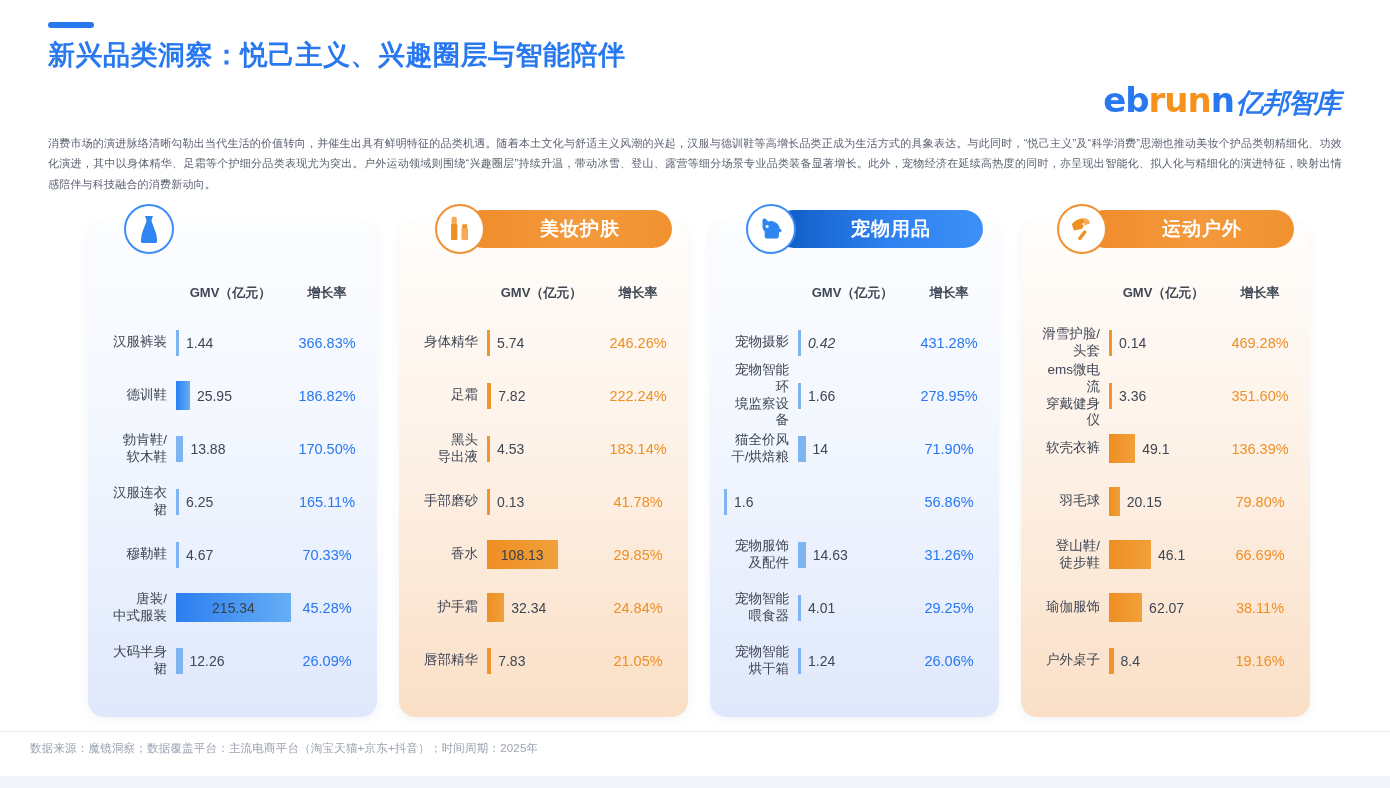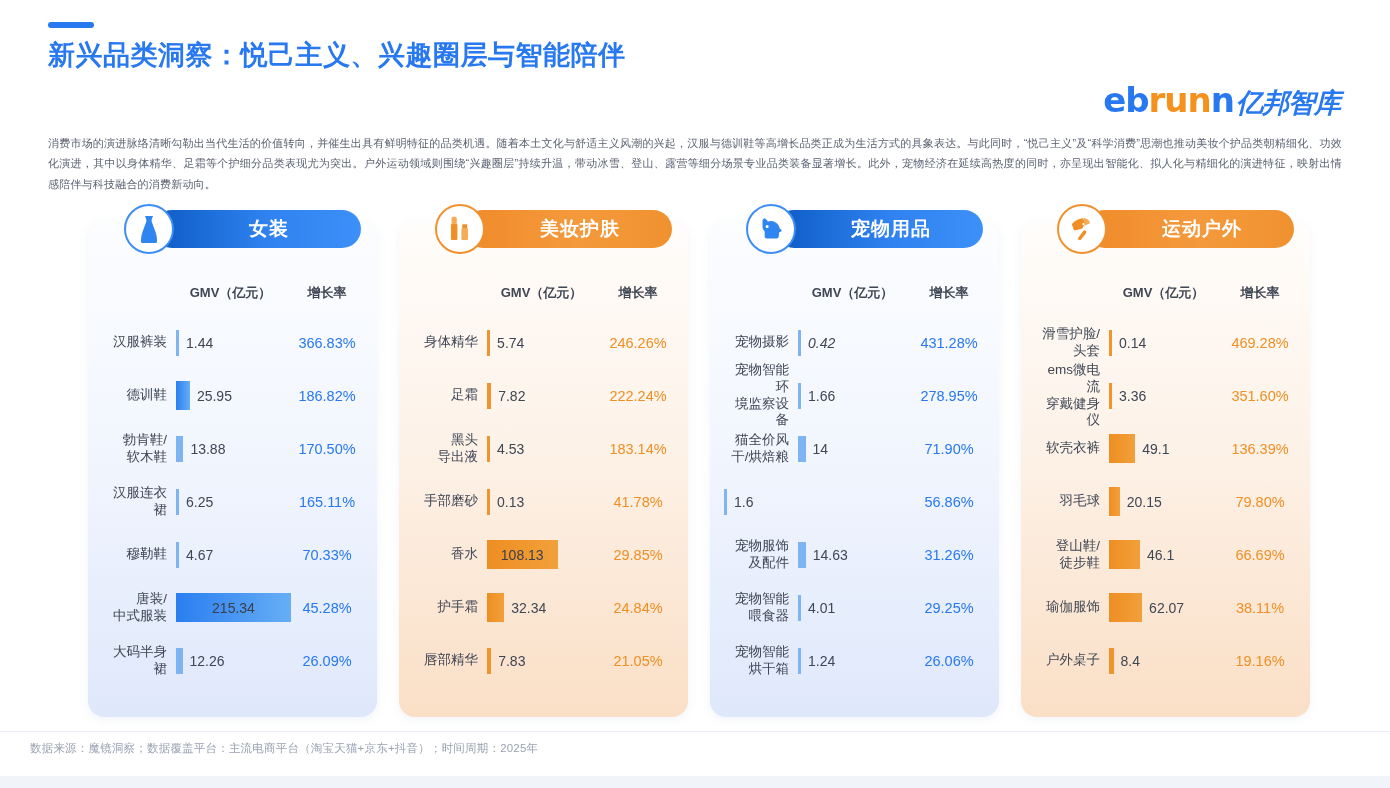--- a/index.html
+++ b/index.html
@@ -171,23 +171,20 @@
 
   <div class="cards" id="cards">
       <div class="card blue">
         <div class="pill-wrap">
           <div class="icon-circle blue">
             <svg width="26" height="28" viewBox="0 0 26 28">
               <path fill="#2f86f0" d="M9 1h8l-1.2 3.2c-.3.9-.3 1.8 0 2.7l3.4 9.1c1 2.6 1.6 5.4 1.8 8.2l.1 2c.1 1-.7 1.8-1.7 1.8H6.6c-1 0-1.8-.8-1.7-1.8l.1-2c.2-2.8.8-5.6 1.8-8.2l3.4-9.1c.3-.9.3-1.8 0-2.7L9 1z"></path>
               <path fill="#2f86f0" d="M9.6 1.2c1.2 1.5 2.1 2.2 3.4 2.2s2.2-.7 3.4-2.2"></path>
             </svg>
           </div>
-          <div class="pill blue">
-            <span class="pill-label">女装</span>
-          </div>
         </div>
         <div class="col-head">
           <span class="c-name"></span>
           <span class="c-gmv">GMV（亿元）</span>
           <span class="c-rate">增长率</span>
         </div>
         <div class="rows">
           <div class="row">
             <div class="r-name">汉服裤装</div>
             <div class="r-barzone">
@@ -471,21 +468,21 @@
             <div class="r-barzone">
               <div class="bar orange" style="width: 10.8px;">
                 <span class="bar-val outside">20.15</span>
               </div>
             </div>
             <div class="r-rate orange">79.80%</div>
           </div>
           <div class="row">
             <div class="r-name">登山鞋/<br>徒步鞋</div>
             <div class="r-barzone">
-              <div class="bar orange" style="width: 31px;">
+              <div class="bar orange" style="width: 42px;">
                 <span class="bar-val outside">46.1</span>
               </div>
             </div>
             <div class="r-rate orange">66.69%</div>
           </div>
           <div class="row">
             <div class="r-name">瑜伽服饰</div>
             <div class="r-barzone">
               <div class="bar orange" style="width: 33.1px;">
                 <span class="bar-val outside">62.07</span>

